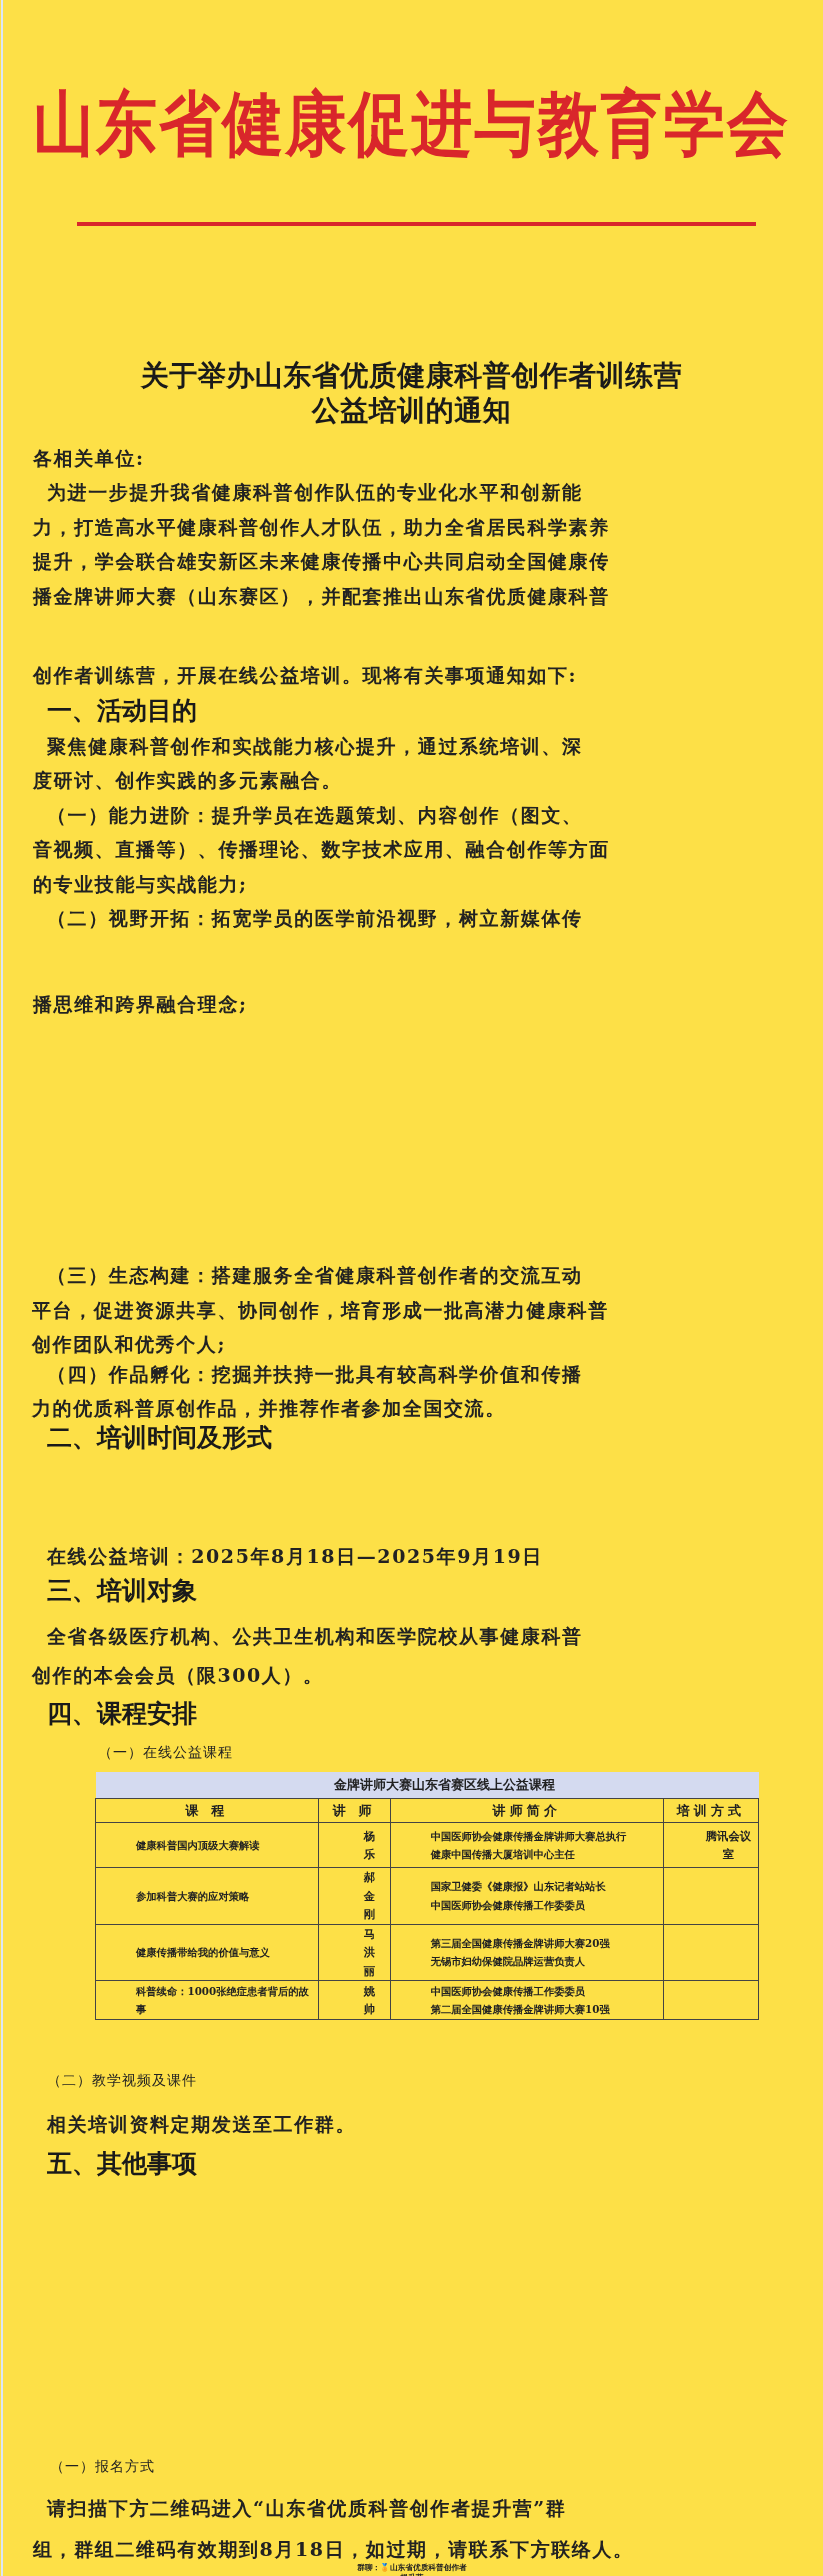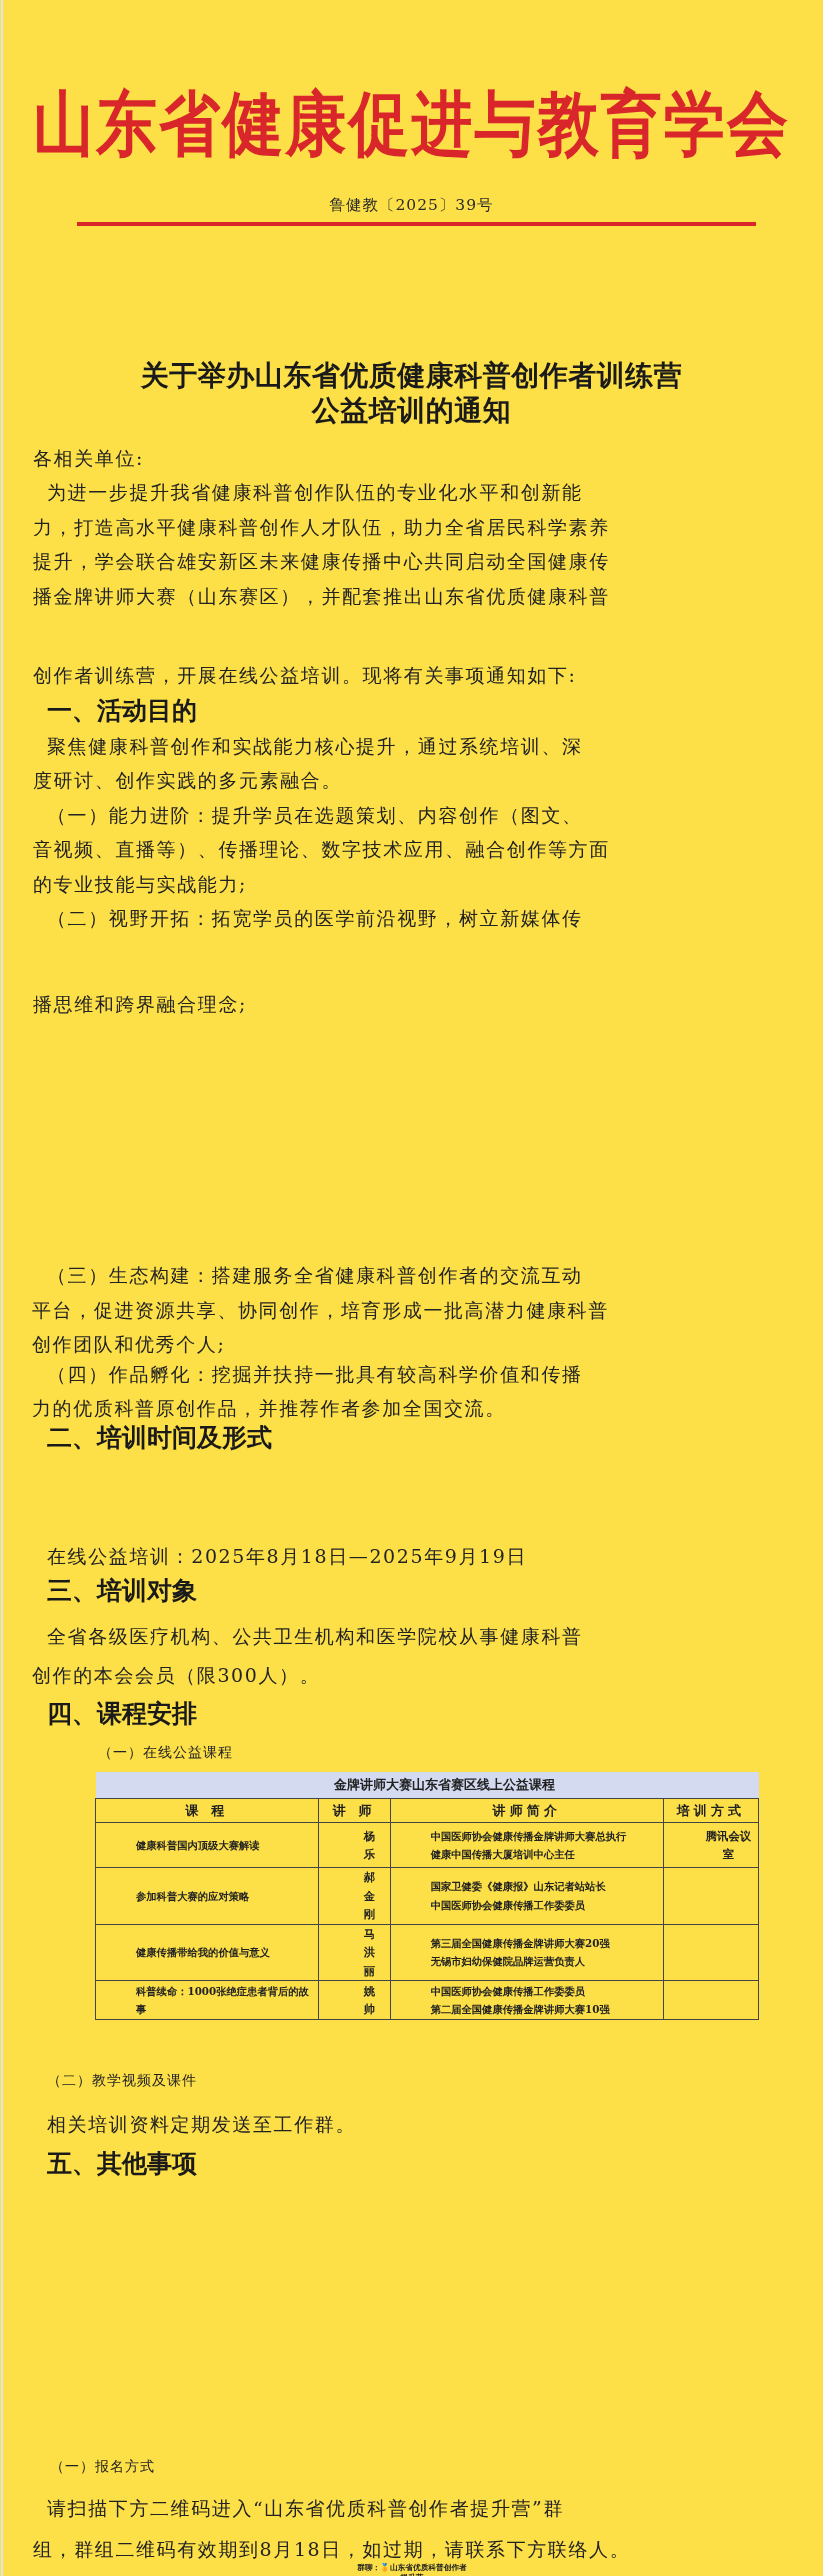--- a/index.html
+++ b/index.html
@@ -8,21 +8,21 @@
   .page { position: absolute; left: 0; width: 823px; background: #fde047; padding-left: 7px; }
   .page-edge { position: absolute; left: 1px; top: 0; bottom: 0; width: 1.5px; background: #dce6f3; }
   .abs { position: absolute; }
   .masthead { left: 0; width: 823px; top: 88px; text-align: center; color: #d9262b;
               font-family: "DejaVu Sans", sans-serif; font-weight: bold; font-size: 61px;
               letter-spacing: 2.1px; transform: scaleY(1.15); transform-origin: top center; line-height: 1; }
   .docno { left: 0; width: 823px; top: 195px; text-align: center; font-size: 15.5px; letter-spacing: 1px; color: #2a2a2a; }
   .red-rule { left: 77px; width: 679px; top: 222px; height: 3.6px; background: #d9262b; }
   .title { left: 0; width: 823px; text-align: center; font-family: "DejaVu Sans", sans-serif;
            font-weight: bold; font-size: 28px; color: #1a1a1a; letter-spacing: 0.5px; }
-  .p { font-size: 19px; line-height: 20.6px; white-space: nowrap; letter-spacing: 1.6px; color: #222; }
+  .p { font-size: 19px; line-height: 20.6px; white-space: nowrap; letter-spacing: 1.6px; color: #222; font-weight: bold; }
   .h { font-family: "DejaVu Sans", sans-serif; font-weight: bold; font-size: 25px; line-height: 20.6px; color: #1a1a1a; white-space: nowrap; }
   .sub { font-size: 14px; line-height: 20.6px; white-space: nowrap; letter-spacing: 1px; color: #222; }
   
   .course-table { left: 95px; width: 664px; top: 1772px; border-collapse: collapse;
                   font-family: "DejaVu Serif", serif; font-size: 10.3px; color: #222; }
   .course-table td, .course-table th { border: 1px solid #444; padding: 0 5.2px; }
   .course-table .cap { background: #d4daf0; text-align: center; font-family: "DejaVu Sans", sans-serif;
                        font-size: 13px; height: 26px; border-top: none; border-left: none; border-right: none; }
   .course-table th { height: 23px; font-size: 13px; font-weight: bold; letter-spacing: 4.1px; font-family: "DejaVu Sans", sans-serif; }
   .course-table td { vertical-align: middle; font-weight: bold; line-height: 18.5px; padding-left: 40px; }
@@ -36,21 +36,20 @@
   .qr-card { left: 327px; top: 2563px; width: 170px; text-align: center; font-family: "DejaVu Sans", sans-serif; }
   .qr-card .cap { font-size: 7.7px; font-weight: bold; line-height: 10.3px; color: #222; }
   .sign { font-size: 16.5px; color: #222; letter-spacing: 1.5px; white-space: nowrap; }
 </style>
 </head>
 <body>
 
 <div class="page" style="top:0;height:1156px;">
   <div class="page-edge"></div>
   <div class="abs masthead">山东省健康促进与教育学会</div>
-  <div class="abs docno">鲁健教〔2025〕39号</div>
   <div class="abs red-rule"></div>
 
   <div class="abs title" style="top:357px;">关于举办山东省优质健康科普创作者训练营</div>
   <div class="abs title" style="top:392px;">公益培训的通知</div>
 
   <div class="abs p" style="left:33px;top:448px;">各相关单位:</div>
 
   <div class="abs p" style="left:47px;top:482px;">为进一步提升我省健康科普创作队伍的专业化水平和创新能</div>
   <div class="abs p" style="left:33px;top:517px;">力，打造高水平健康科普创作人才队伍，助力全省居民科学素养</div>
   <div class="abs p" style="left:33px;top:586px;">播金牌讲师大赛（山东赛区），并配套推出山东省优质健康科普</div>

